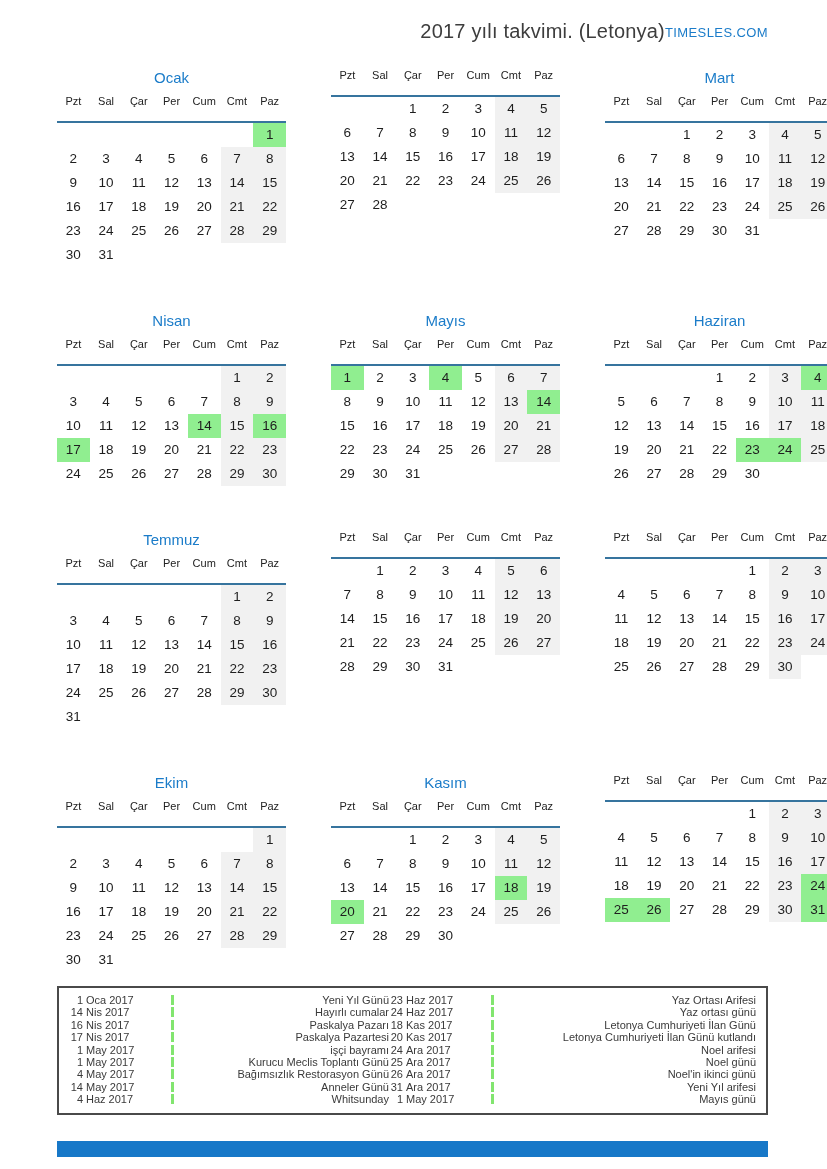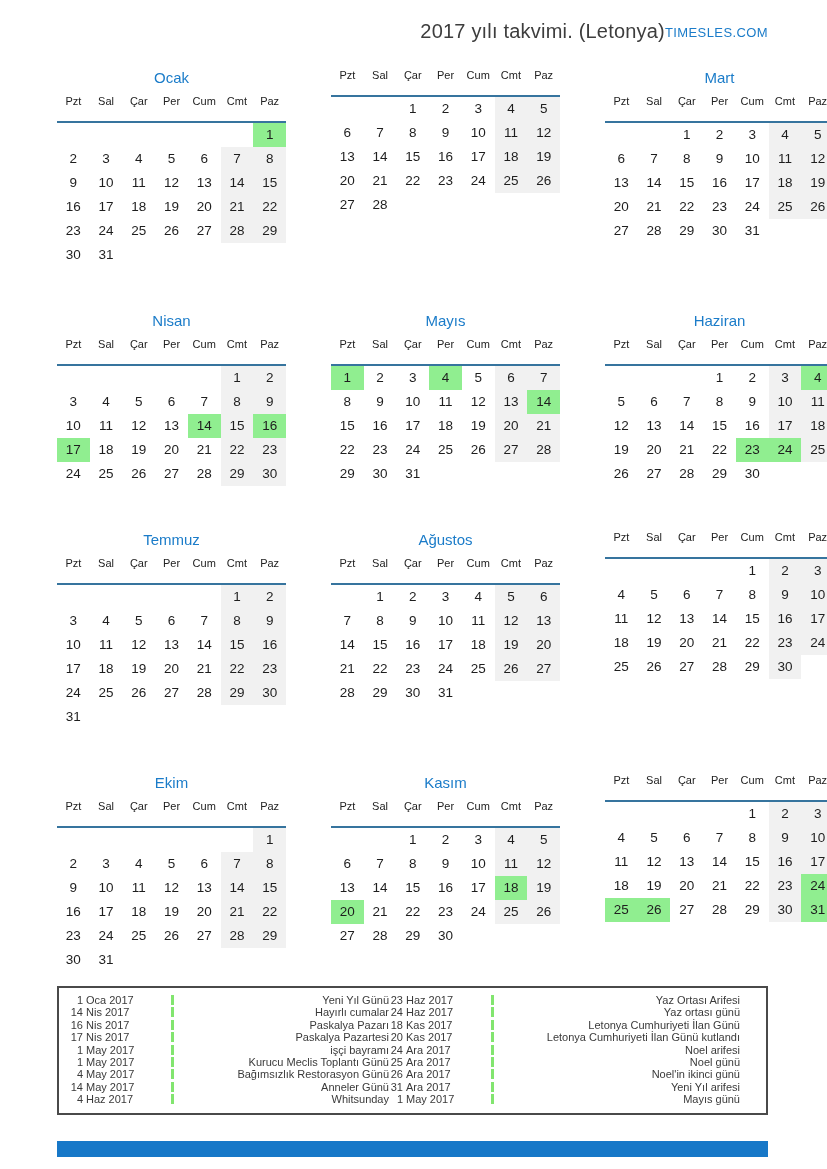--- a/index.html
+++ b/index.html
@@ -19,21 +19,21 @@
   .site{font-size:13px;color:var(--accent);letter-spacing:0.4px;text-decoration:none;margin-top:5px;cursor:pointer;}
   .months{width:711px;margin:26px 0 0 57px;display:grid;grid-template-columns:repeat(3,229px);column-gap:12px;row-gap:21px;align-items:start;gap:45px;}
   .month{width:229px;}
   .mtitle{text-align:center;color:var(--accent);font-size:15px;margin-bottom:9px;}
   .dowrow{display:grid;grid-template-columns:repeat(7,1fr);border-bottom:2px solid var(--rule);padding-bottom:14px;}
   .dow{text-align:center;font-size:11px;color:#222;}
   .weeks{display:grid;grid-template-columns:repeat(7,1fr);grid-auto-rows:24px;}
   .cell{text-align:center;line-height:24px;font-size:13.5px;color:var(--txt);}
   .cell.wk{background:var(--wknd);}
   .cell.hl{background:var(--hol);}
-  .hbox{width:711px;margin:14px 0 0 57px;border:2px solid #4a4a4a;padding:6px 26px 7px 10px;display:flex;}
+  .hbox{width:711px;margin:14px 0 0 57px;border:2px solid #4a4a4a;padding:6px 10px 7px 10px;display:flex;}
   .hcol{display:grid;grid-template-columns:100px 14px auto;align-content:start;}
   .hcol.left{width:320px;flex:none;}
   .hcol.right{flex:1;}
   .hdate{font-size:11px;line-height:12.4px;color:#3a3a3a;white-space:nowrap;}
   .dday{display:inline-block;width:14px;text-align:right;margin-right:3px;}
   .htick{position:relative;}
   .htick span{position:absolute;left:2px;top:1px;width:3px;height:10px;background:var(--tick);display:block;}
   .hname{font-size:11px;line-height:12.4px;color:#3a3a3a;white-space:nowrap;text-align:right;}
   .footer-bar{position:absolute;left:57px;top:1141px;width:711px;height:16px;background:var(--footer);}
 </style>
@@ -397,21 +397,20 @@
           <div class="cell">31</div>
           <div class="cell"></div>
           <div class="cell"></div>
           <div class="cell"></div>
           <div class="cell"></div>
           <div class="cell"></div>
           <div class="cell"></div>
         </div>
       </div>
       <div class="month">
-        <div class="mtitle">Ağustos</div>
         <div class="dowrow">
           <div class="dow">Pzt</div>
           <div class="dow">Sal</div>
           <div class="dow">Çar</div>
           <div class="dow">Per</div>
           <div class="dow">Cum</div>
           <div class="dow">Cmt</div>
           <div class="dow">Paz</div>
         </div>
         <div class="weeks">

